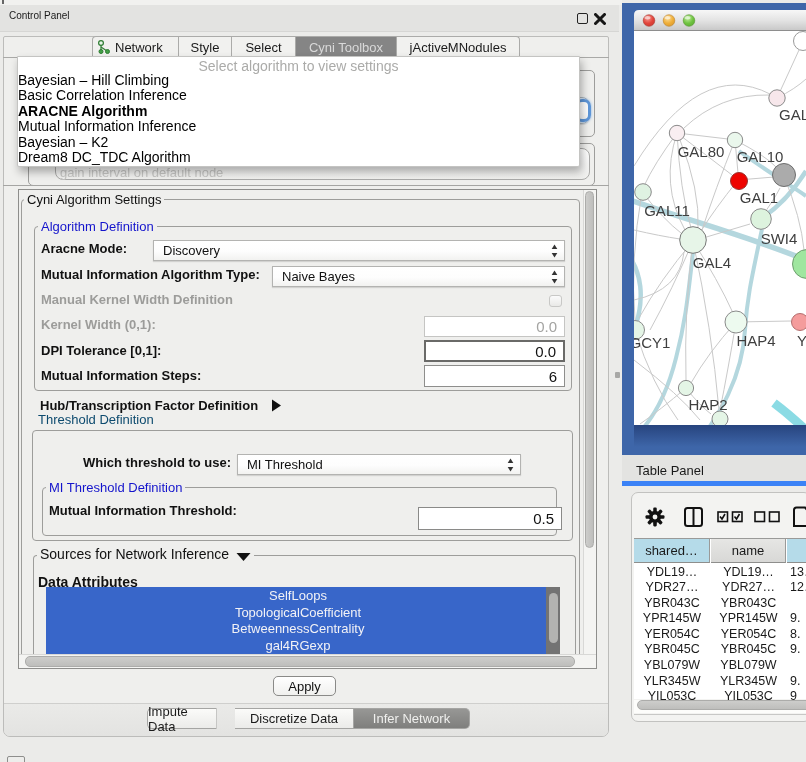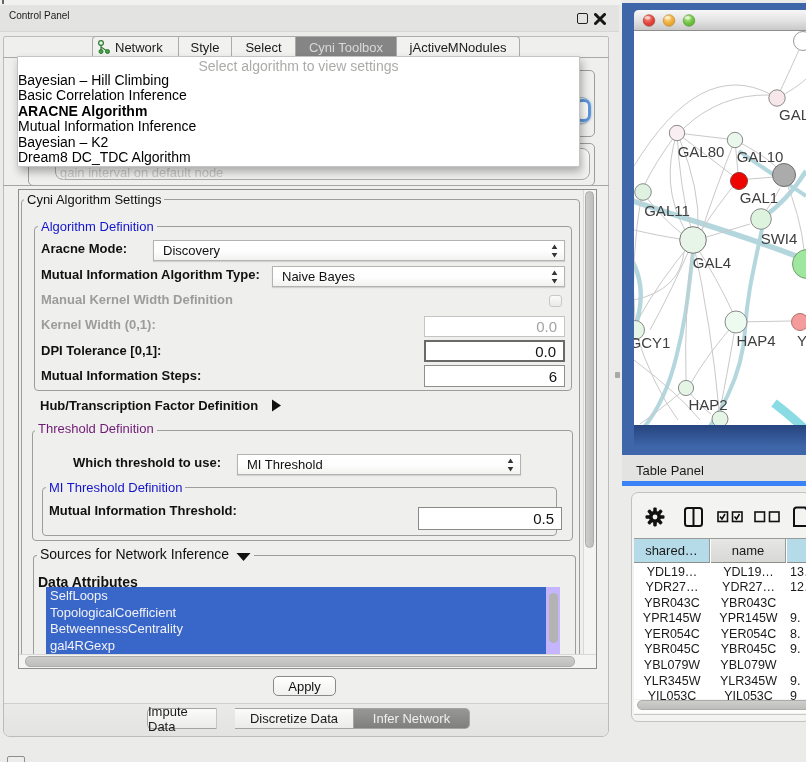--- a/index.html
+++ b/index.html
@@ -104,43 +104,43 @@
   <div class="field" style="left:405px;top:150px;width:141px;height:22px;border:2px solid #6A6A68;">0.0</div>
   <div class="blab" style="left:22px;top:178px;">Mutual Information Steps:</div>
   <div class="field" style="left:405px;top:175px;width:141px;height:22px;border:1px solid #8E8E8C;">6</div>
 
   <div class="blab" style="left:21px;top:208px;">Hub/Transcription Factor Definition</div>
   <svg class="abs" style="left:252px;top:209px;" width="11" height="13" viewBox="0 0 11 13">
           <path d="M1 0.5 L10 6.5 L1 12.5 Z" fill="#111"></path>
         </svg>
 
   <div class="grp" style="left:13px;top:240px;width:541px;height:111px;"></div>
-  <div class="grplab" style="left:16px;top:232px;color:#701a75;">Threshold Definition</div>
-  <div class="blab" style="left:54px;top:265px;">Which threshold to use:</div>
+  <div class="grplab" style="left:16px;top:223px;color:#0c4a6e;">Threshold Definition</div>
+  <div class="blab" style="left:64px;top:265px;">Which threshold to use:</div>
   <div class="combo" style="left:218px;top:264px;width:284px;height:21px;">MI Threshold
     <svg class="spin" viewBox="0 0 7 14">
             <path d="M3.5 0.5 L6.3 5 H0.7 Z" fill="#333"></path>
             <path d="M3.5 13.5 L6.3 9 H0.7 Z" fill="#333"></path>
           </svg>
   </div>
 
   <div class="grp" style="left:23px;top:297px;width:515px;height:49px;"></div>
   <div class="grplab" style="left:27px;top:291px;color:#1414CC;">MI Threshold Definition</div>
   <div class="blab" style="left:30px;top:313px;">Mutual Information Threshold:</div>
   <div class="field" style="left:399px;top:317px;width:144px;height:23px;border:1.5px solid #8A8A88;">0.5</div>
 
   <div class="grp" style="left:14px;top:365px;width:543px;height:120px;border-radius:4px 4px 0 0;border-bottom:none;"></div>
   <div class="grplab" style="left:18px;top:358px;color:#111;font-size:14px;">Sources for Network Inference</div>
   <div class="abs" style="left:211px;top:359px;width:24px;height:13px;background:#EFEFED;"></div>
         <svg class="abs" style="left:217px;top:362px;" width="15" height="10" viewBox="0 0 15 10">
           <path d="M0.5 1 L14.5 1 L7.5 9 Z" fill="#111"></path>
         </svg>
   <div class="blab" style="left:19px;top:384px;font-size:14px;">Data Attributes</div>
 
-  <div class="abs" style="left:27px;top:397px;width:514px;height:83px;background:#c4b5fd;">
+  <div class="abs" style="left:27px;top:397px;width:514px;height:83px;background:#737373;text-align:center;">
     <div class="abs" style="left:0;top:0;width:500px;height:83px;background:#3866C9;color:#F2F2F6;font-size:13px;line-height:16.7px;padding:1px 0 0 4px;">SelfLoops<br>TopologicalCoefficient<br>BetweennessCentrality<br>gal4RGexp</div>
     <div class="abs" style="left:503px;top:6px;width:9px;height:50px;background:#B3B3B1;border-radius:5px;"></div>
   </div>
 
   <div class="abs" style="left:564px;top:0;width:15px;height:480px;background:#F4F4F2;border-left:1px solid #D8D8D6;"></div>
   <div class="abs" style="left:566px;top:1px;width:9px;height:357px;background:linear-gradient(90deg,#CDCDCB,#BEBEBC);border:1px solid #ACACAA;border-radius:5px;"></div>
 
   <div class="abs" style="left:0;top:464px;width:579px;height:16px;background:#F4F4F2;border-top:1px solid #D8D8D6;"></div>
   <div class="abs" style="left:6px;top:466px;width:550px;height:11px;background:linear-gradient(180deg,#CDCDCB,#BEBEBC);border:1px solid #ACACAA;border-radius:5px;"></div>
 </div>

